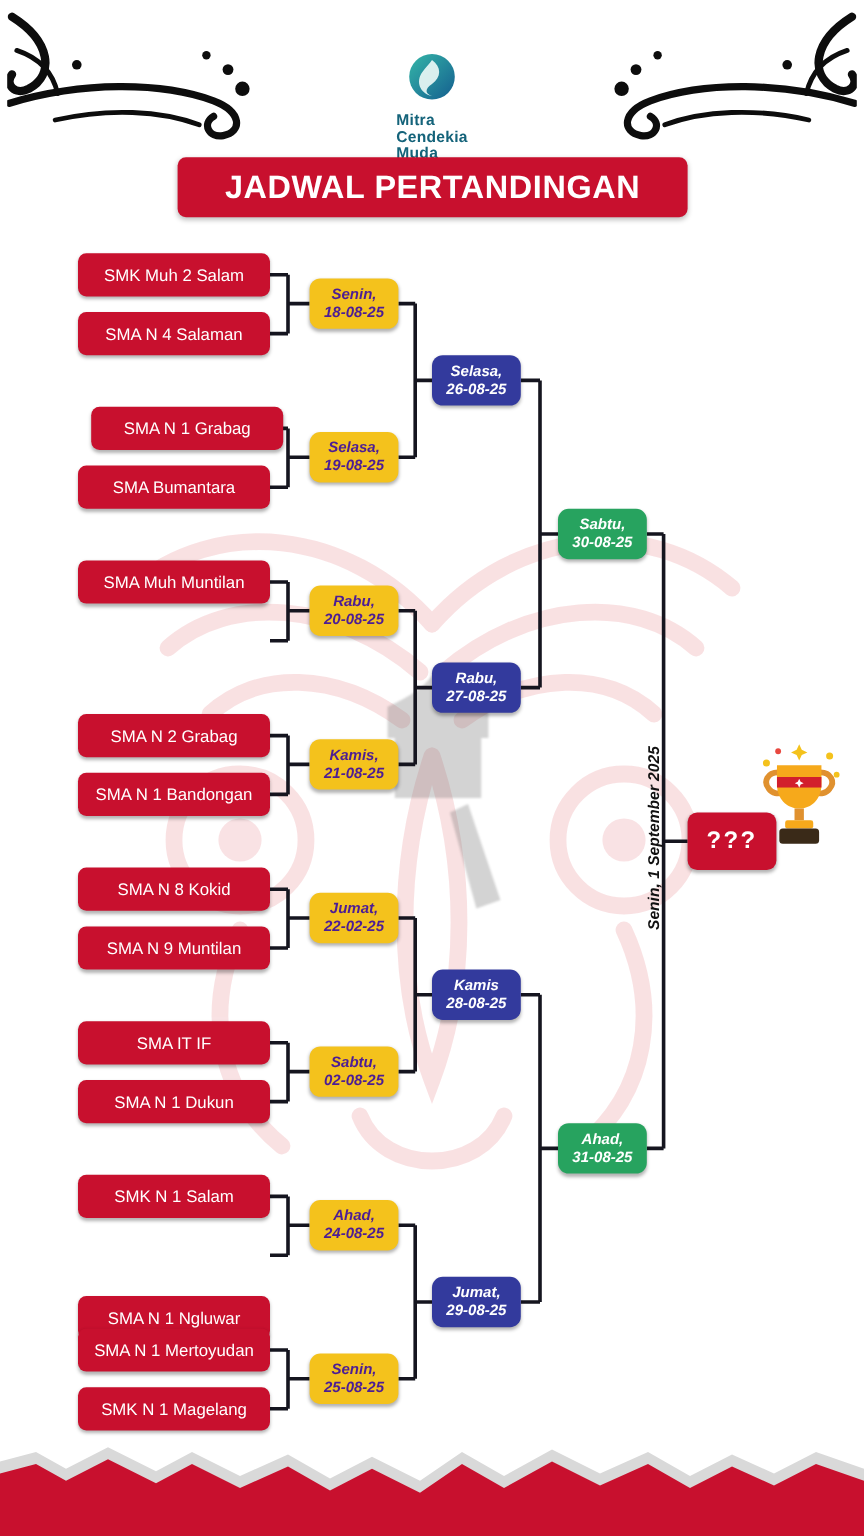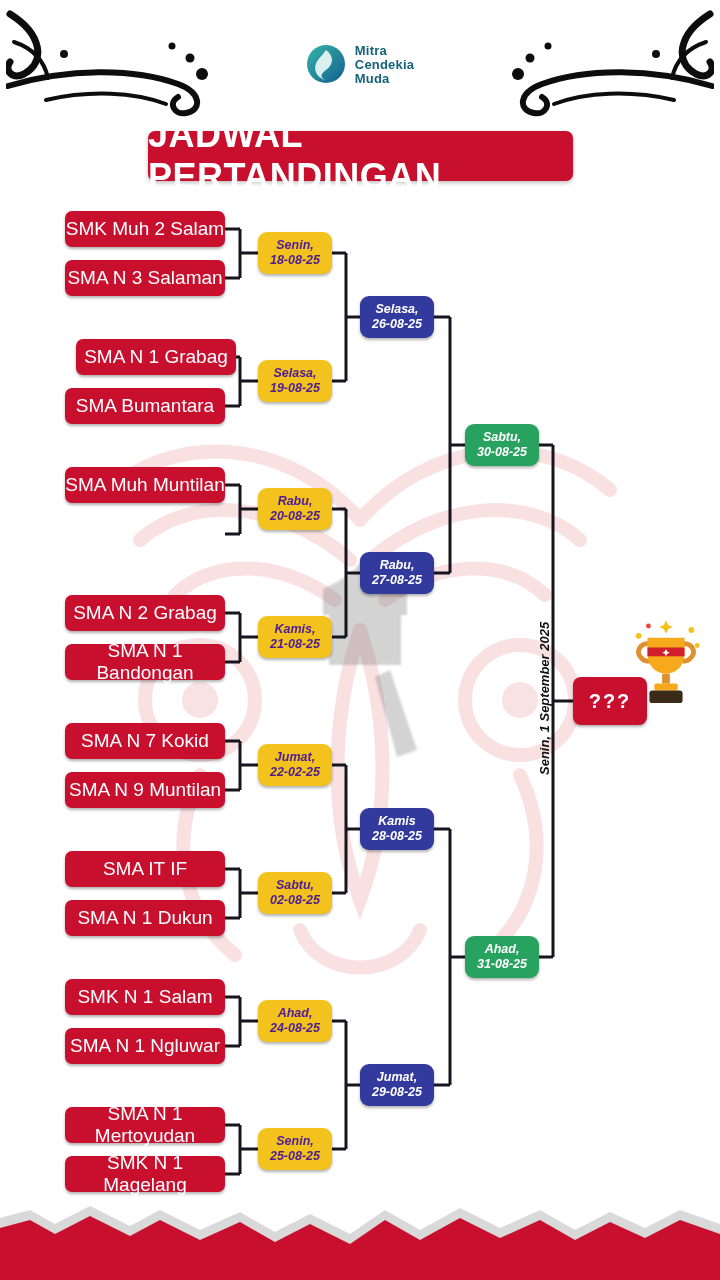--- a/index.html
+++ b/index.html
@@ -8,32 +8,32 @@
 
   
   .flourish{position:absolute;z-index:2;}
   .flourish.right{transform:scaleX(-1);}
   .watermark{position:absolute;z-index:0;}
   .emblem{position:absolute;z-index:0;filter:blur(1px);}
   .torn{position:absolute;left:0;bottom:0;z-index:4;}
 
   
   .logo{position:absolute;top:44px;left:0;width:100%;display:flex;justify-content:center;
-        align-items:flex-start;gap:9px;z-index:2;}
+        align-items:center;gap:9px;z-index:2;flex-direction:column;}
   .logo-text{display:flex;flex-direction:column;font-weight:700;color:#14637a;
              font-size:13px;line-height:14px;letter-spacing:.2px;}
   .banner{position:absolute;left:148px;top:131px;width:425px;height:50px;background:#C8102E;
           border-radius:7px;display:flex;align-items:center;justify-content:center;z-index:2;
           box-shadow:0 2px 4px rgba(0,0,0,.25);}
-  .banner h1{margin:0;color:#ffffff;font-size:36px;font-weight:800;letter-spacing:.5px;}
+  .banner h1{margin:0;color:#ffffff;font-size:27px;font-weight:800;letter-spacing:.5px;}
 
   
   .connectors{position:absolute;left:0;top:0;z-index:1;}
   .team{position:absolute;width:160px;height:36px;background:#C8102E;border-radius:7px;
-        color:#fff;display:flex;align-items:center;justify-content:center;font-size:19px;
+        color:#fff;display:flex;align-items:center;justify-content:center;font-size:14px;
         font-weight:500;z-index:2;box-shadow:0 2px 3px rgba(0,0,0,.3);text-align:center;}
   .datebox{position:absolute;width:74px;height:42px;border-radius:9px;display:flex;
            flex-direction:column;align-items:center;justify-content:center;font-style:italic;
            font-size:12.5px;line-height:15px;font-weight:600;z-index:2;
            box-shadow:0 2px 3px rgba(0,0,0,.3);}
   .r1{background:#F4C21C;color:#4c1d95;}
   .qf{background:#333A9D;color:#ffffff;}
   .sf{background:#27A35F;color:#ffffff;}
   .champion{position:absolute;left:573px;top:677px;width:74px;height:48px;background:#C8102E;
             border-radius:8px;color:#fff;display:flex;align-items:center;justify-content:center;
@@ -143,32 +143,32 @@
                M332 509H346M332 637H346M346 509V637M346 573H360
                M332 765H346M332 893H346M346 765V893M346 829H360
                M332 1021H346M332 1149H346M346 1021V1149M346 1085H360"></path>
       <path d="M434 317H450M434 573H450M450 317V573M450 445H465
                M434 829H450M434 1085H450M450 829V1085M450 957H465"></path>
       <path d="M539 445H553M539 957H553M553 445V957M553 701H573"></path>
     </g>
   </svg>
 
   <div class="team" style="left:65px;top:211px">SMK Muh 2 Salam</div>
-  <div class="team" style="left:65px;top:260px">SMA N 3 Salaman</div>
+  <div class="team" style="left:65px;top:260px">SMA N 4 Salaman</div>
   <div class="team" style="left:76px;top:339px">SMA N 1 Grabag</div>
   <div class="team" style="left:65px;top:388px">SMA Bumantara</div>
   <div class="team" style="left:65px;top:467px">SMA Muh Muntilan</div>
   <div class="team" style="left:65px;top:595px">SMA N 2 Grabag</div>
   <div class="team" style="left:65px;top:644px">SMA N 1 Bandongan</div>
-  <div class="team" style="left:65px;top:723px">SMA N 7 Kokid</div>
+  <div class="team" style="left:65px;top:723px">SMA N 8 Kokid</div>
   <div class="team" style="left:65px;top:772px">SMA N 9 Muntilan</div>
   <div class="team" style="left:65px;top:851px">SMA IT IF</div>
   <div class="team" style="left:65px;top:900px">SMA N 1 Dukun</div>
   <div class="team" style="left:65px;top:979px">SMK N 1 Salam</div>
-  <div class="team" style="left:65px;top:1028px">SMA N 1 Ngluwar</div>
+  <div class="team" style="left:65px;top:1080px">SMA N 1 Ngluwar</div>
   <div class="team" style="left:65px;top:1107px">SMA N 1 Mertoyudan</div>
   <div class="team" style="left:65px;top:1156px">SMK N 1 Magelang</div>
 
   <div class="datebox r1" style="left:258px;top:232px">
     <span>Senin,</span>
     <span>18-08-25</span>
   </div>
   <div class="datebox r1" style="left:258px;top:360px">
     <span>Selasa,</span>
     <span>19-08-25</span>

